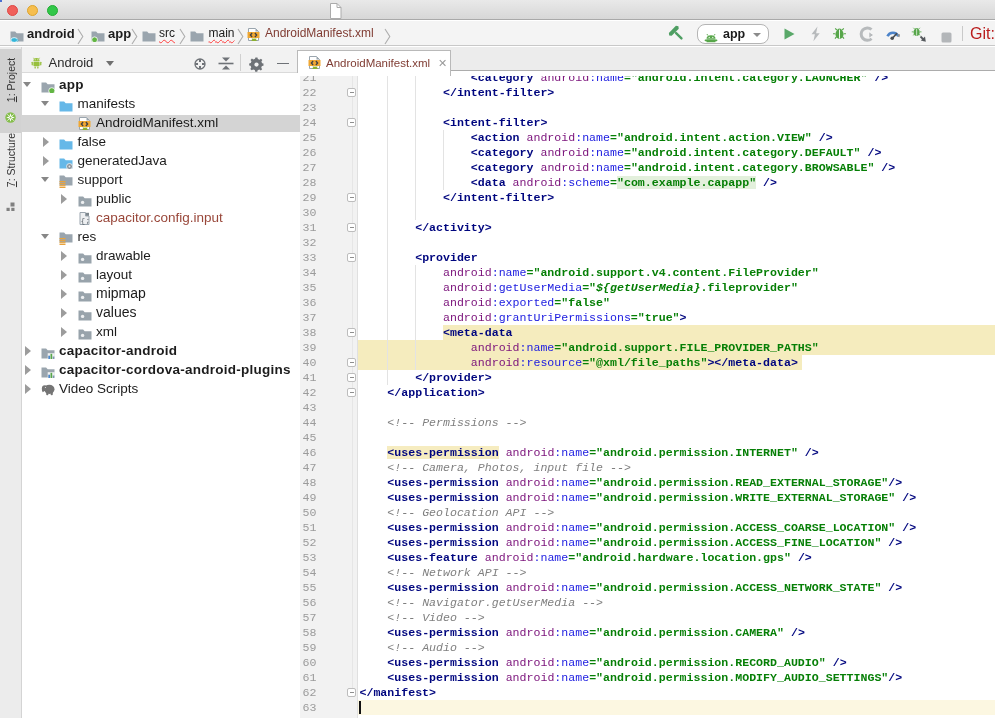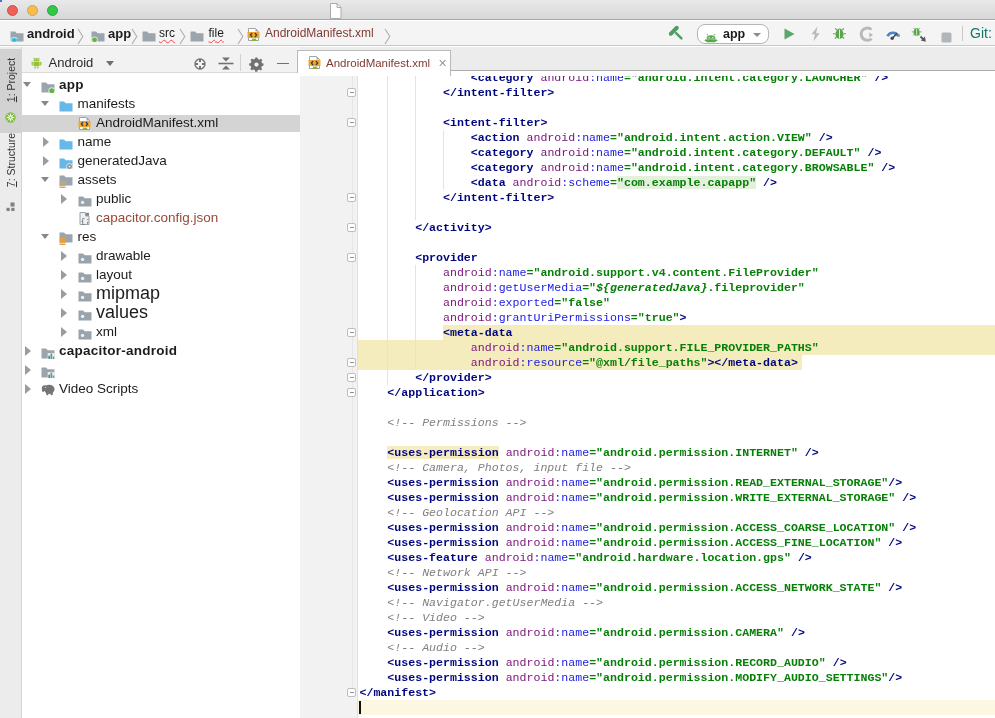--- a/index.html
+++ b/index.html
@@ -47,21 +47,21 @@
   <div class="abs" style="left:141.5px;top:7px"><svg width="14" height="12" viewBox="0 0 14 12">
         <path fill="#9AA5AE" d="M0.5 11.5 V1.5 H5.1 L6.7 3.3 H13.5 V11.5 Z"></path>
       </svg></div>
   <div class="abs" style="left:159px;top:0;height:20px;line-height:25px;font-size:12px;color:#1C1C1C;text-decoration:underline wavy #FF4040 1px;text-underline-offset:2px">src</div>
   <svg style="position:absolute;left:179px;top:7px" width="7" height="17" viewBox="0 0 7 17">
       <path d="M1 1 L5.8 8.5 L1 16" stroke="#ADADAD" stroke-width="1.1" fill="none"></path>
     </svg>
   <div class="abs" style="left:190px;top:7px"><svg width="14" height="12" viewBox="0 0 14 12">
         <path fill="#9AA5AE" d="M0.5 11.5 V1.5 H5.1 L6.7 3.3 H13.5 V11.5 Z"></path>
       </svg></div>
-  <div class="abs" style="left:208.5px;top:0;height:25px;line-height:25px;font-size:12px;color:#1C1C1C;text-decoration:underline wavy #FF4040 1px;text-underline-offset:2px">file</div>
+  <div class="abs" style="left:208.5px;top:0;height:25px;line-height:25px;font-size:12px;color:#1C1C1C;text-decoration:underline wavy #FF4040 1px;text-underline-offset:2px">main</div>
   <svg style="position:absolute;left:237px;top:7px" width="7" height="17" viewBox="0 0 7 17">
       <path d="M1 1 L5.8 8.5 L1 16" stroke="#ADADAD" stroke-width="1.1" fill="none"></path>
     </svg>
   <div class="abs" style="left:247px;top:6px"><svg width="13" height="13" viewBox="0 0 13 13">
         <path d="M1.5 0.5 H8.5 L11.5 3.5 V12.5 H1.5 Z" fill="#FFFFFF" stroke="#9AA5AE" stroke-width="1"></path>
         <path d="M8.5 0.5 L11.5 3.5 H8.5 Z" fill="#9AA5AE"></path>
         <rect x="0.5" y="4" width="12" height="6" fill="#F0A732"></rect>
         <path d="M5.1 5 L3.4 7 L5.1 9 M7.9 5 L9.6 7 L7.9 9" stroke="#3F4147" stroke-width="1.35" fill="none"></path>
         <path d="M4.5 13 a2.6 2.6 0 0 1 5.2 0 Z" fill="#8CB030"></path>
         <path d="M5.5 10.8 l-0.7 -1 M8.7 10.8 l0.7 -1" stroke="#8CB030" stroke-width="0.7"></path>
@@ -125,21 +125,21 @@
           <path d="M7.5 2.6 a2.4 2.4 0 0 1 2.4 2.4 H5.1 A2.4 2.4 0 0 1 7.5 2.6" fill="#57A64A"></path>
           <path d="M7.5 3.6 V12.6" stroke="#fff" stroke-width="0.9"></path>
         </g>
         <path d="M9.5 10.5 L13.5 14.5" stroke="#55595D" stroke-width="1.8"></path>
         <path d="M14.8 15.8 L9.8 14.6 L14 10.4 Z" fill="#55595D"></path>
       </svg></div>
   <div class="abs" style="left:941px;top:7.5px"><svg width="11" height="11" viewBox="0 0 11 11">
         <rect x="0.5" y="0.5" width="10" height="10" rx="1.5" fill="#B3B6B9"></rect>
       </svg></div>
   <div class="abs" style="left:962px;top:5px;width:1px;height:15px;background:#C9C9C9"></div>
-  <div class="abs" style="left:970px;top:0;height:32px;line-height:25px;font-size:14px;color:#0f766e">Git:</div>
+  <div class="abs" style="left:970px;top:0;height:32px;line-height:25px;font-size:16px;color:#b91c1c">Git:</div>
 </div>
 
 <div class="abs" style="left:0;top:47px;width:22px;height:671px;background:#ECECEC;border-right:1px solid #D4D4D4">
   <div class="abs" style="left:0;top:2px;width:21px;height:84px;background:#D2D2D2"></div>
   <div class="abs" style="left:11px;top:32.5px;transform:translate(-50%,-50%) rotate(-90deg);font-size:10.5px;color:#333;white-space:nowrap"><u>1</u>: Project</div>
   <div class="abs" style="left:5px;top:62px"><svg width="11" height="11" viewBox="0 0 11 11">
         <circle cx="5.5" cy="5.5" r="5.2" fill="#85BE4C"></circle>
         <g stroke="#fff" stroke-width="0.9" fill="none">
           <path d="M5.5 1.2 L6.6 4.4 L9.8 5.5 L6.6 6.6 L5.5 9.8 L4.4 6.6 L1.2 5.5 L4.4 4.4 Z" fill="#fff" stroke="none"></path>
           <path d="M2.3 2.3 L8.7 8.7 M8.7 2.3 L2.3 8.7" stroke-width="0.7"></path>
@@ -230,51 +230,51 @@
         <rect x="0.5" y="4" width="12" height="6" fill="#F0A732"></rect>
         <path d="M5.1 5 L3.4 7 L5.1 9 M7.9 5 L9.6 7 L7.9 9" stroke="#3F4147" stroke-width="1.35" fill="none"></path>
         <path d="M4.5 13 a2.6 2.6 0 0 1 5.2 0 Z" fill="#8CB030"></path>
         <path d="M5.5 10.8 l-0.7 -1 M8.7 10.8 l0.7 -1" stroke="#8CB030" stroke-width="0.7"></path>
       </svg></div>
 <div style="position:absolute;left:74.0px;top:40px;height:19px;line-height:19px;font-size:13.5px;color:#1C1C1C;">AndroidManifest.xml</div>
 <div style="position:absolute;left:20.5px;top:63.5px;width:0;height:0;border-top:5px solid transparent;border-bottom:5px solid transparent;border-left:6.5px solid #9C9C9C"></div>
 <div style="position:absolute;left:37.0px;top:62.5px;width:15px;height:12px"><svg width="14" height="12" viewBox="0 0 14 12">
         <path fill="#66B8E8" d="M0.5 11.5 V1.5 H5.1 L6.7 3.3 H13.5 V11.5 Z"></path>
       </svg></div>
-<div style="position:absolute;left:55.5px;top:59px;height:19px;line-height:19px;font-size:13.5px;color:#1C1C1C;">name</div>
+<div style="position:absolute;left:55.5px;top:59px;height:19px;line-height:19px;font-size:13.5px;color:#1C1C1C;">false</div>
 <div style="position:absolute;left:20.5px;top:82.5px;width:0;height:0;border-top:5px solid transparent;border-bottom:5px solid transparent;border-left:6.5px solid #9C9C9C"></div>
 <div style="position:absolute;left:37.0px;top:81.5px;width:15px;height:12px"><svg width="14" height="12" viewBox="0 0 14 12">
         <path fill="#66B8E8" d="M0.5 11.5 V1.5 H5.1 L6.7 3.3 H13.5 V11.5 Z"></path>
         <circle cx="10.5" cy="9.5" r="3" fill="#8A949C" stroke="#fff" stroke-width="0.7"></circle>
         <circle cx="10.5" cy="9.5" r="1" fill="#E8EAEC"></circle>
       </svg></div>
 <div style="position:absolute;left:55.5px;top:78px;height:19px;line-height:19px;font-size:13.5px;color:#1C1C1C;">generatedJava</div>
 <div style="position:absolute;left:19.0px;top:104.0px;width:0;height:0;border-left:4.5px solid transparent;border-right:4.5px solid transparent;border-top:5.5px solid #878787"></div>
 <div style="position:absolute;left:37.0px;top:100.5px;width:15px;height:12px"><svg width="14" height="14" viewBox="0 0 14 14">
         <path fill="#9AA5AE" d="M0.5 11.5 V1.5 H5.1 L6.7 3.3 H13.5 V11.5 Z"></path>
         <g stroke="#E8A33D" stroke-width="1.3">
           <path d="M0.5 7.6 h6"></path>
           <path d="M0.5 9.7 h6"></path>
           <path d="M0.5 11.8 h6"></path>
           <path d="M0.5 13.6 h6"></path>
         </g>
       </svg></div>
-<div style="position:absolute;left:55.5px;top:97px;height:19px;line-height:19px;font-size:13.5px;color:#1C1C1C;">assets</div>
+<div style="position:absolute;left:55.5px;top:97px;height:19px;line-height:19px;font-size:13.5px;color:#1C1C1C;">support</div>
 <div style="position:absolute;left:38.5px;top:120.5px;width:0;height:0;border-top:5px solid transparent;border-bottom:5px solid transparent;border-left:6.5px solid #9C9C9C"></div>
 <div style="position:absolute;left:55.5px;top:119.5px;width:15px;height:12px"><svg width="14" height="12" viewBox="0 0 14 12">
         <path fill="#98A3AB" d="M0.5 11.5 V1.5 H5.1 L6.7 3.3 H13.5 V11.5 Z"></path>
         <circle cx="4.6" cy="7.4" r="1.7" fill="#EDEFF1"></circle>
       </svg></div>
 <div style="position:absolute;left:74.0px;top:116px;height:19px;line-height:19px;font-size:13.5px;color:#1C1C1C;">public</div>
 <div style="position:absolute;left:55.5px;top:138.0px;width:15px;height:13px"><svg width="13" height="13" viewBox="0 0 13 13">
         <path d="M2 0.5 H7.5 V4 H11 V12.5 H2 Z" fill="#EDEFF1" stroke="#9AA5AE" stroke-width="1"></path>
         <rect x="8" y="0.8" width="3" height="3" fill="#7D878E"></rect>
         <text x="2.6" y="10.6" font-size="8" font-family="Liberation Mono" fill="#5E666D">{;</text>
       </svg></div>
-<div style="position:absolute;left:74.0px;top:135px;height:19px;line-height:19px;font-size:13.5px;color:#99473A;">capacitor.config.json</div>
+<div style="position:absolute;left:74.0px;top:135px;height:19px;line-height:19px;font-size:13.5px;color:#99473A;">capacitor.config.input</div>
 <div style="position:absolute;left:19.0px;top:161.0px;width:0;height:0;border-left:4.5px solid transparent;border-right:4.5px solid transparent;border-top:5.5px solid #878787"></div>
 <div style="position:absolute;left:37.0px;top:157.5px;width:15px;height:12px"><svg width="14" height="14" viewBox="0 0 14 14">
         <path fill="#9AA5AE" d="M0.5 11.5 V1.5 H5.1 L6.7 3.3 H13.5 V11.5 Z"></path>
         <g stroke="#E8A33D" stroke-width="1.3">
           <path d="M0.5 7.6 h6"></path>
           <path d="M0.5 9.7 h6"></path>
           <path d="M0.5 11.8 h6"></path>
           <path d="M0.5 13.6 h6"></path>
         </g>
       </svg></div>
@@ -289,27 +289,27 @@
 <div style="position:absolute;left:55.5px;top:195.5px;width:15px;height:12px"><svg width="14" height="12" viewBox="0 0 14 12">
         <path fill="#98A3AB" d="M0.5 11.5 V1.5 H5.1 L6.7 3.3 H13.5 V11.5 Z"></path>
         <circle cx="4.6" cy="7.4" r="1.7" fill="#EDEFF1"></circle>
       </svg></div>
 <div style="position:absolute;left:74.0px;top:192px;height:19px;line-height:19px;font-size:13.5px;color:#1C1C1C;">layout</div>
 <div style="position:absolute;left:38.5px;top:215.5px;width:0;height:0;border-top:5px solid transparent;border-bottom:5px solid transparent;border-left:6.5px solid #9C9C9C"></div>
 <div style="position:absolute;left:55.5px;top:214.5px;width:15px;height:12px"><svg width="14" height="12" viewBox="0 0 14 12">
         <path fill="#98A3AB" d="M0.5 11.5 V1.5 H5.1 L6.7 3.3 H13.5 V11.5 Z"></path>
         <circle cx="4.6" cy="7.4" r="1.7" fill="#EDEFF1"></circle>
       </svg></div>
-<div style="position:absolute;left:74.0px;top:211px;height:19px;line-height:19px;font-size:18px;color:#1C1C1C;">mipmap</div>
+<div style="position:absolute;left:74.0px;top:211px;height:19px;line-height:19px;font-size:14px;color:#1C1C1C;">mipmap</div>
 <div style="position:absolute;left:38.5px;top:234.5px;width:0;height:0;border-top:5px solid transparent;border-bottom:5px solid transparent;border-left:6.5px solid #9C9C9C"></div>
 <div style="position:absolute;left:55.5px;top:233.5px;width:15px;height:12px"><svg width="14" height="12" viewBox="0 0 14 12">
         <path fill="#98A3AB" d="M0.5 11.5 V1.5 H5.1 L6.7 3.3 H13.5 V11.5 Z"></path>
         <circle cx="4.6" cy="7.4" r="1.7" fill="#EDEFF1"></circle>
       </svg></div>
-<div style="position:absolute;left:74.0px;top:230px;height:19px;line-height:19px;font-size:18px;color:#1C1C1C;">values</div>
+<div style="position:absolute;left:74.0px;top:230px;height:19px;line-height:19px;font-size:14px;color:#1C1C1C;">values</div>
 <div style="position:absolute;left:38.5px;top:253.5px;width:0;height:0;border-top:5px solid transparent;border-bottom:5px solid transparent;border-left:6.5px solid #9C9C9C"></div>
 <div style="position:absolute;left:55.5px;top:252.5px;width:15px;height:12px"><svg width="14" height="12" viewBox="0 0 14 12">
         <path fill="#98A3AB" d="M0.5 11.5 V1.5 H5.1 L6.7 3.3 H13.5 V11.5 Z"></path>
         <circle cx="4.6" cy="7.4" r="1.7" fill="#EDEFF1"></circle>
       </svg></div>
 <div style="position:absolute;left:74.0px;top:249px;height:19px;line-height:19px;font-size:13.5px;color:#1C1C1C;">xml</div>
 <div style="position:absolute;left:2.5px;top:272.5px;width:0;height:0;border-top:5px solid transparent;border-bottom:5px solid transparent;border-left:6.5px solid #9C9C9C"></div>
 <div style="position:absolute;left:18.5px;top:271.5px;width:15px;height:12px"><svg width="14" height="12" viewBox="0 0 14 12">
         <path fill="#9AA5AE" d="M0.5 11.5 V1.5 H5.1 L6.7 3.3 H13.5 V11.5 Z"></path>
         <rect x="6.7" y="6.2" width="7" height="6" fill="#FFFFFF" opacity="0.85"></rect>
@@ -323,20 +323,21 @@
 <div style="position:absolute;left:2.5px;top:291.5px;width:0;height:0;border-top:5px solid transparent;border-bottom:5px solid transparent;border-left:6.5px solid #9C9C9C"></div>
 <div style="position:absolute;left:18.5px;top:290.5px;width:15px;height:12px"><svg width="14" height="12" viewBox="0 0 14 12">
         <path fill="#9AA5AE" d="M0.5 11.5 V1.5 H5.1 L6.7 3.3 H13.5 V11.5 Z"></path>
         <rect x="6.7" y="6.2" width="7" height="6" fill="#FFFFFF" opacity="0.85"></rect>
         <g>
           <rect x="7.3" y="8.7" width="1.7" height="3.3" fill="#4A86C8"></rect>
           <rect x="9.5" y="6.8" width="1.7" height="5.2" fill="#57A64A"></rect>
           <rect x="11.7" y="9.5" width="1.7" height="2.5" fill="#7E97AC"></rect>
         </g>
       </svg></div>
+<div style="position:absolute;left:37.0px;top:287px;height:19px;line-height:19px;font-size:13.5px;font-weight:bold;letter-spacing:0.25px;color:#1C1C1C;">capacitor-cordova-android-plugins</div>
 <div style="position:absolute;left:2.5px;top:310.5px;width:0;height:0;border-top:5px solid transparent;border-bottom:5px solid transparent;border-left:6.5px solid #9C9C9C"></div>
 <div style="position:absolute;left:18.5px;top:309.0px;width:15px;height:13px"><svg width="15" height="13" viewBox="0 0 15 13">
         <g fill="#757575">
           <ellipse cx="8.3" cy="6.3" rx="5.2" ry="4.6"></ellipse>
           <circle cx="3.8" cy="5.2" r="2.9"></circle>
           <path d="M1.6 4.5 C0.6 5.5 0.6 8 1.8 9.2 L3.2 8.2 C2.4 7.2 2.4 5.8 3 4.8 Z"></path>
           <rect x="5.2" y="8.5" width="2.2" height="3.8" rx="1"></rect>
           <rect x="9.6" y="8.5" width="2.2" height="3.8" rx="1"></rect>
         </g>
         <circle cx="4.4" cy="4.4" r="0.5" fill="#fff"></circle>
@@ -349,20 +350,63 @@
   <div class="abs" style="left:142.5px;top:249px;width:552.5px;height:15px;background:#F5ECBE"></div>
   <div class="abs" style="left:58px;top:264px;width:637px;height:15px;background:#F5ECBE"></div>
   <div class="abs" style="left:58px;top:279px;width:444px;height:15px;background:#F5ECBE"></div>
   <div class="abs" style="left:58px;top:624px;width:637px;height:15px;background:#FCF7E1"></div>
   <div class="abs" style="left:59px;top:625px;width:1.6px;height:13px;background:#111"></div>
   <div class="abs" style="left:51.5px;top:0;width:1px;height:617px;background:#E6E6E6"></div>
   <div style="position:absolute;left:87.4px;top:0px;width:1px;height:309px;background:#E3E3E3"></div>
 <div style="position:absolute;left:115.2px;top:0px;width:1px;height:144px;background:#E3E3E3"></div>
 <div style="position:absolute;left:115.2px;top:189px;width:1px;height:105px;background:#E3E3E3"></div>
 <div style="position:absolute;left:143.1px;top:54px;width:1px;height:60px;background:#E3E3E3"></div>
+  <pre class="abs" style="left:2.5px;top:-6px;width:14px;text-align:right;font-family:'Liberation Mono',monospace;font-size:11.6px;line-height:15px;color:#9B9B9B">21
+22
+23
+24
+25
+26
+27
+28
+29
+30
+31
+32
+33
+34
+35
+36
+37
+38
+39
+40
+41
+42
+43
+44
+45
+46
+47
+48
+49
+50
+51
+52
+53
+54
+55
+56
+57
+58
+59
+60
+61
+62
+63</pre>
   <div class="fold" style="left:47px;top:12px"></div>
 <div class="fold" style="left:47px;top:42px"></div>
 <div class="fold" style="left:47px;top:117px"></div>
 <div class="fold" style="left:47px;top:147px"></div>
 <div class="fold" style="left:47px;top:177px"></div>
 <div class="fold" style="left:47px;top:252px"></div>
 <div class="fold" style="left:47px;top:282px"></div>
 <div class="fold" style="left:47px;top:297px"></div>
 <div class="fold" style="left:47px;top:312px"></div>
 <div class="fold" style="left:47px;top:612px"></div>
@@ -373,21 +417,21 @@
                 <b class="t">&lt;action</b> <span class="p">android</span><span class="a">:name</span><b class="v">="android.intent.action.VIEW"</b> <b class="t">/&gt;</b>
                 <b class="t">&lt;category</b> <span class="p">android</span><span class="a">:name</span><b class="v">="android.intent.category.DEFAULT"</b> <b class="t">/&gt;</b>
                 <b class="t">&lt;category</b> <span class="p">android</span><span class="a">:name</span><b class="v">="android.intent.category.BROWSABLE"</b> <b class="t">/&gt;</b>
                 <b class="t">&lt;data</b> <span class="p">android</span><span class="a">:scheme</span><b class="v">=<span class="gb">"com.example.capapp"</span></b> <b class="t">/&gt;</b>
             <b class="t">&lt;/intent-filter&gt;</b>
 
         <b class="t">&lt;/activity&gt;</b>
 
         <b class="t">&lt;provider</b>
             <span class="p">android</span><span class="a">:name</span><b class="v">="android.support.v4.content.FileProvider"</b>
-            <span class="p">android</span><span class="a">:getUserMedia</span><b class="v">="<i>${generatedJava}</i>.fileprovider"</b>
+            <span class="p">android</span><span class="a">:getUserMedia</span><b class="v">="<i>${getUserMedia}</i>.fileprovider"</b>
             <span class="p">android</span><span class="a">:exported</span><b class="v">="false"</b>
             <span class="p">android</span><span class="a">:grantUriPermissions</span><b class="v">="true"</b><b class="t">&gt;</b>
             <b class="t">&lt;meta-data</b>
                 <span class="p">android</span><span class="a">:name</span><b class="v">="android.support.FILE_PROVIDER_PATHS"</b>
                 <span class="p">android</span><span class="a">:resource</span><b class="v">="@xml/file_paths"</b><b class="t">&gt;&lt;/meta-data&gt;</b>
         <b class="t">&lt;/provider&gt;</b>
     <b class="t">&lt;/application&gt;</b>
 
     <i class="c">&lt;!-- Permissions --&gt;</i>
 

